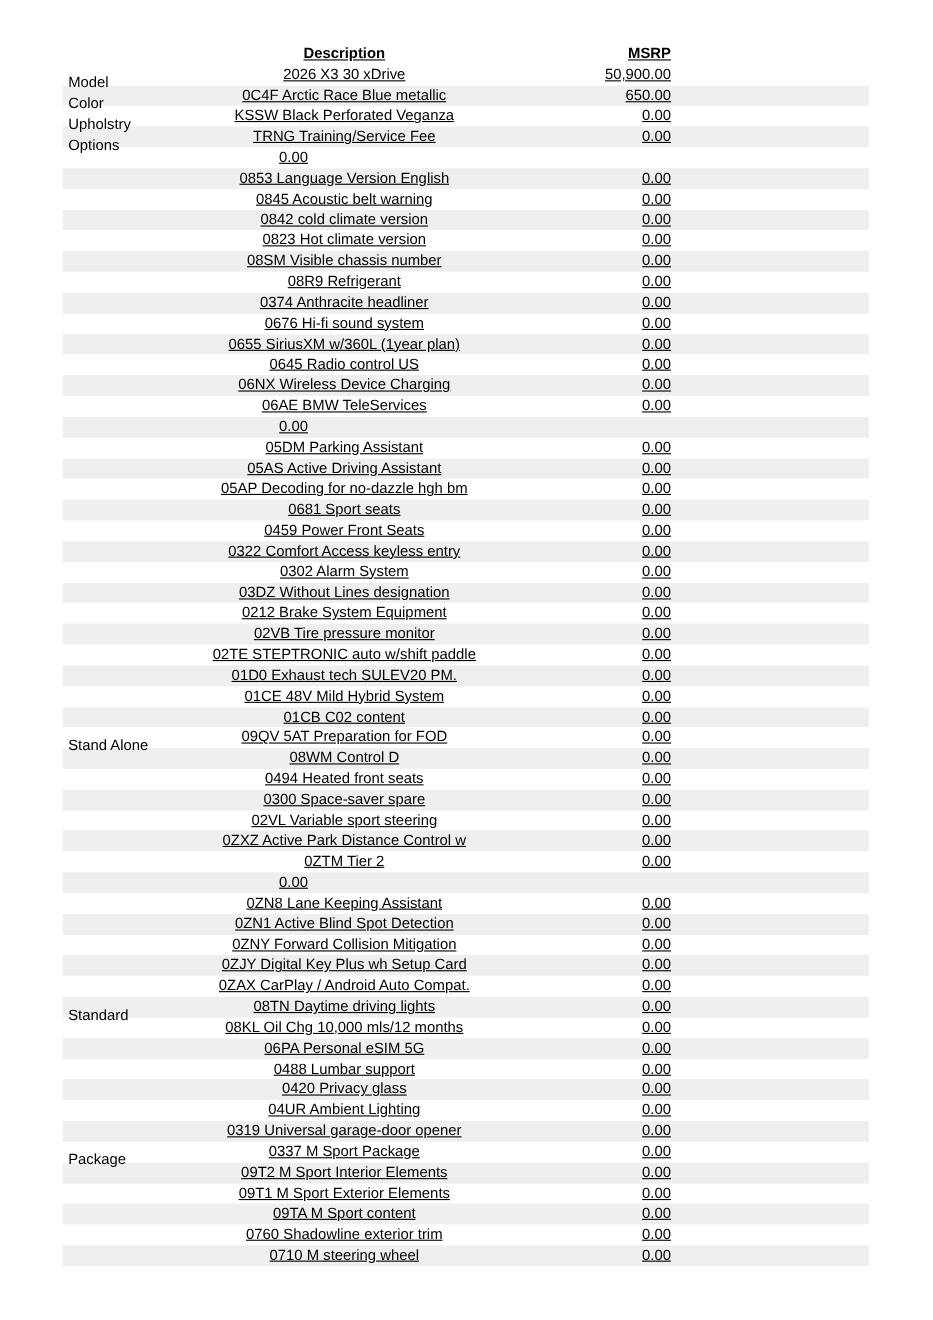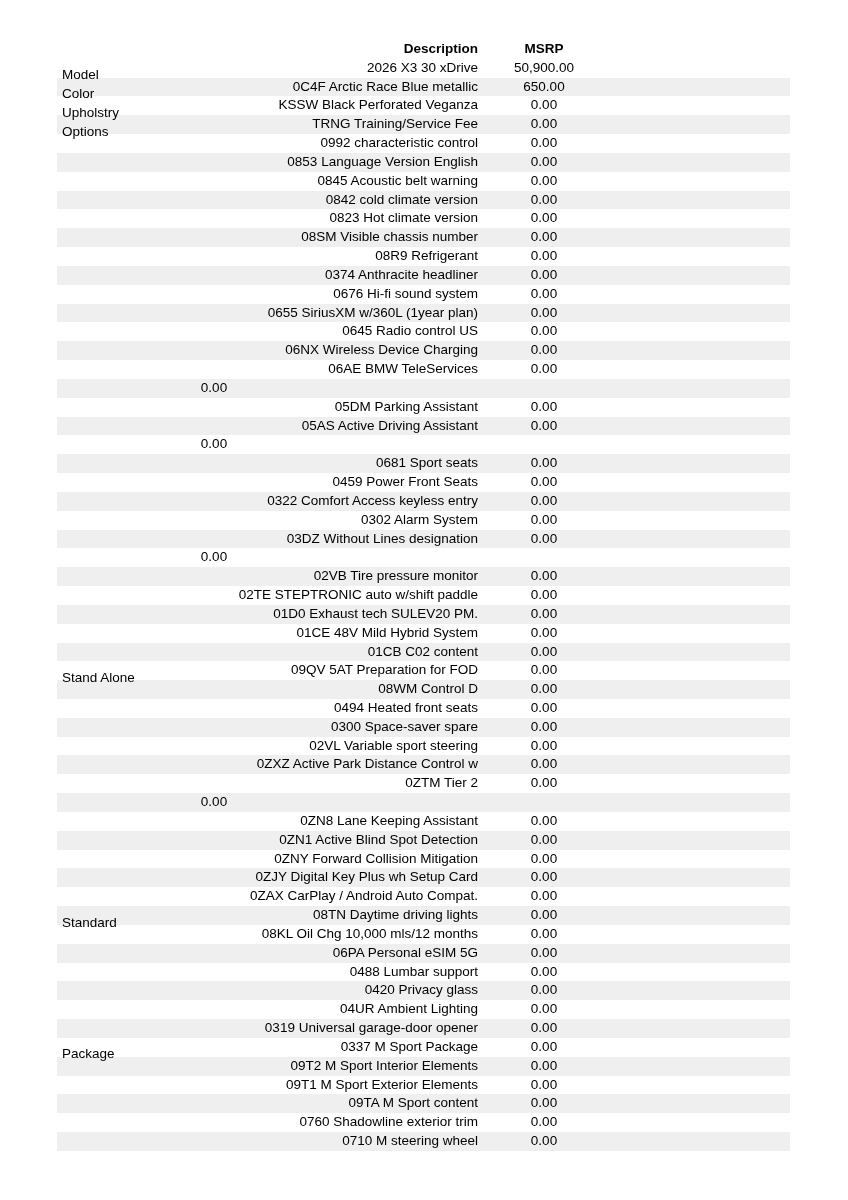--- a/index.html
+++ b/index.html
@@ -42,26 +42,28 @@
   .cell.cat {
     width: 91px;
     padding-left: 5px;
     box-sizing: border-box;
     flex: 0 0 auto;
     margin-top: 15px;
   }
   .cell.desc {
     width: 330px;
     flex: 0 0 auto;
-    text-align: right;
+    text-align: center;
+    text-decoration: underline;
   }
   .cell.msrp {
     width: 132px;
     flex: 0 0 auto;
-    text-align: center;
+    text-align: right;
+    text-decoration: underline;
   }
   .cell.filler {
     flex: 1 1 auto;
   }
 </style>
 </head>
 <body>
 
 <div class="sheet">
   <div class="row header-row">
@@ -90,21 +92,20 @@
         <div class="cell filler"></div>
       </div>
       <div class="row striped">
         <div class="cell cat">Options</div>
         <div class="cell desc">TRNG Training/Service Fee</div>
         <div class="cell msrp">0.00</div>
         <div class="cell filler"></div>
       </div>
       <div class="row">
         <div class="cell cat"></div>
-        <div class="cell desc">0992 characteristic control</div>
         <div class="cell msrp">0.00</div>
         <div class="cell filler"></div>
       </div>
       <div class="row striped">
         <div class="cell cat"></div>
         <div class="cell desc">0853 Language Version English</div>
         <div class="cell msrp">0.00</div>
         <div class="cell filler"></div>
       </div>
       <div class="row">
@@ -185,20 +186,21 @@
         <div class="cell filler"></div>
       </div>
       <div class="row striped">
         <div class="cell cat"></div>
         <div class="cell desc">05AS Active Driving Assistant</div>
         <div class="cell msrp">0.00</div>
         <div class="cell filler"></div>
       </div>
       <div class="row">
         <div class="cell cat"></div>
+        <div class="cell desc">05AP Decoding for no-dazzle hgh bm</div>
         <div class="cell msrp">0.00</div>
         <div class="cell filler"></div>
       </div>
       <div class="row striped">
         <div class="cell cat"></div>
         <div class="cell desc">0681 Sport seats</div>
         <div class="cell msrp">0.00</div>
         <div class="cell filler"></div>
       </div>
       <div class="row">
@@ -220,20 +222,21 @@
         <div class="cell filler"></div>
       </div>
       <div class="row striped">
         <div class="cell cat"></div>
         <div class="cell desc">03DZ Without Lines designation</div>
         <div class="cell msrp">0.00</div>
         <div class="cell filler"></div>
       </div>
       <div class="row">
         <div class="cell cat"></div>
+        <div class="cell desc">0212 Brake System Equipment</div>
         <div class="cell msrp">0.00</div>
         <div class="cell filler"></div>
       </div>
       <div class="row striped">
         <div class="cell cat"></div>
         <div class="cell desc">02VB Tire pressure monitor</div>
         <div class="cell msrp">0.00</div>
         <div class="cell filler"></div>
       </div>
       <div class="row">

